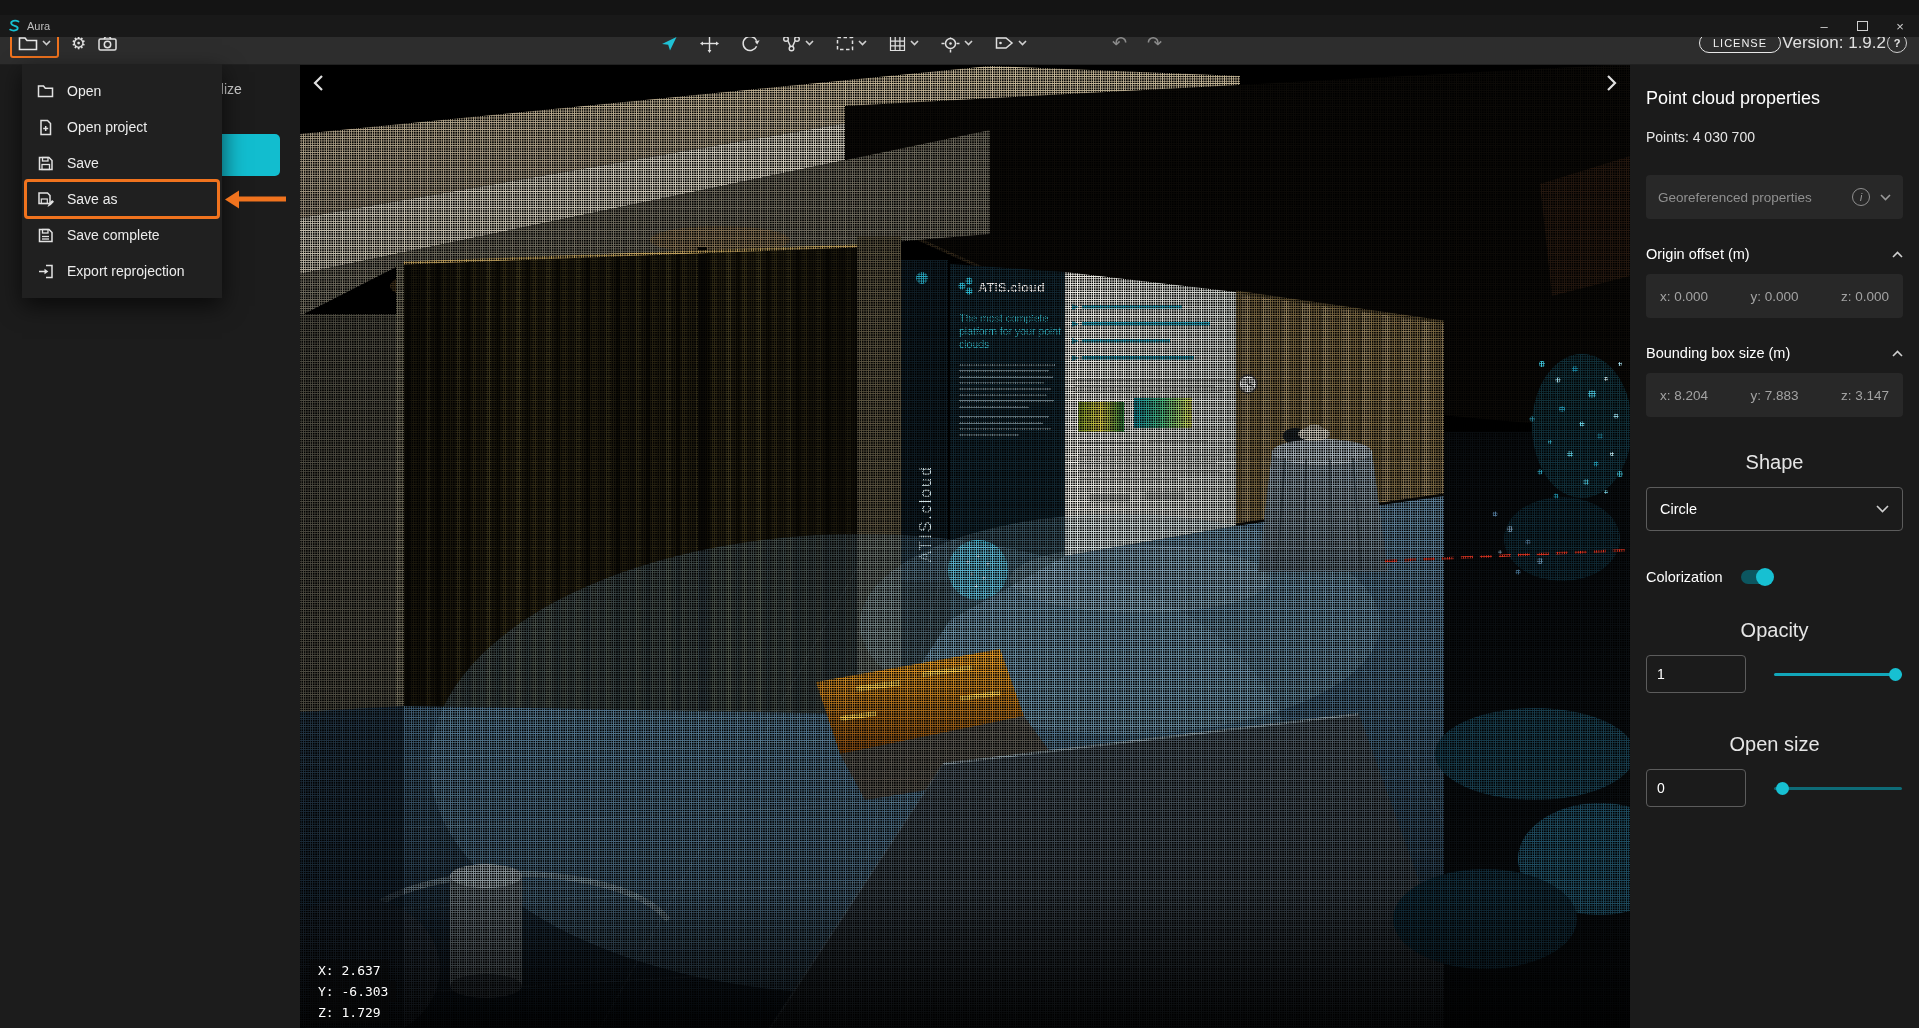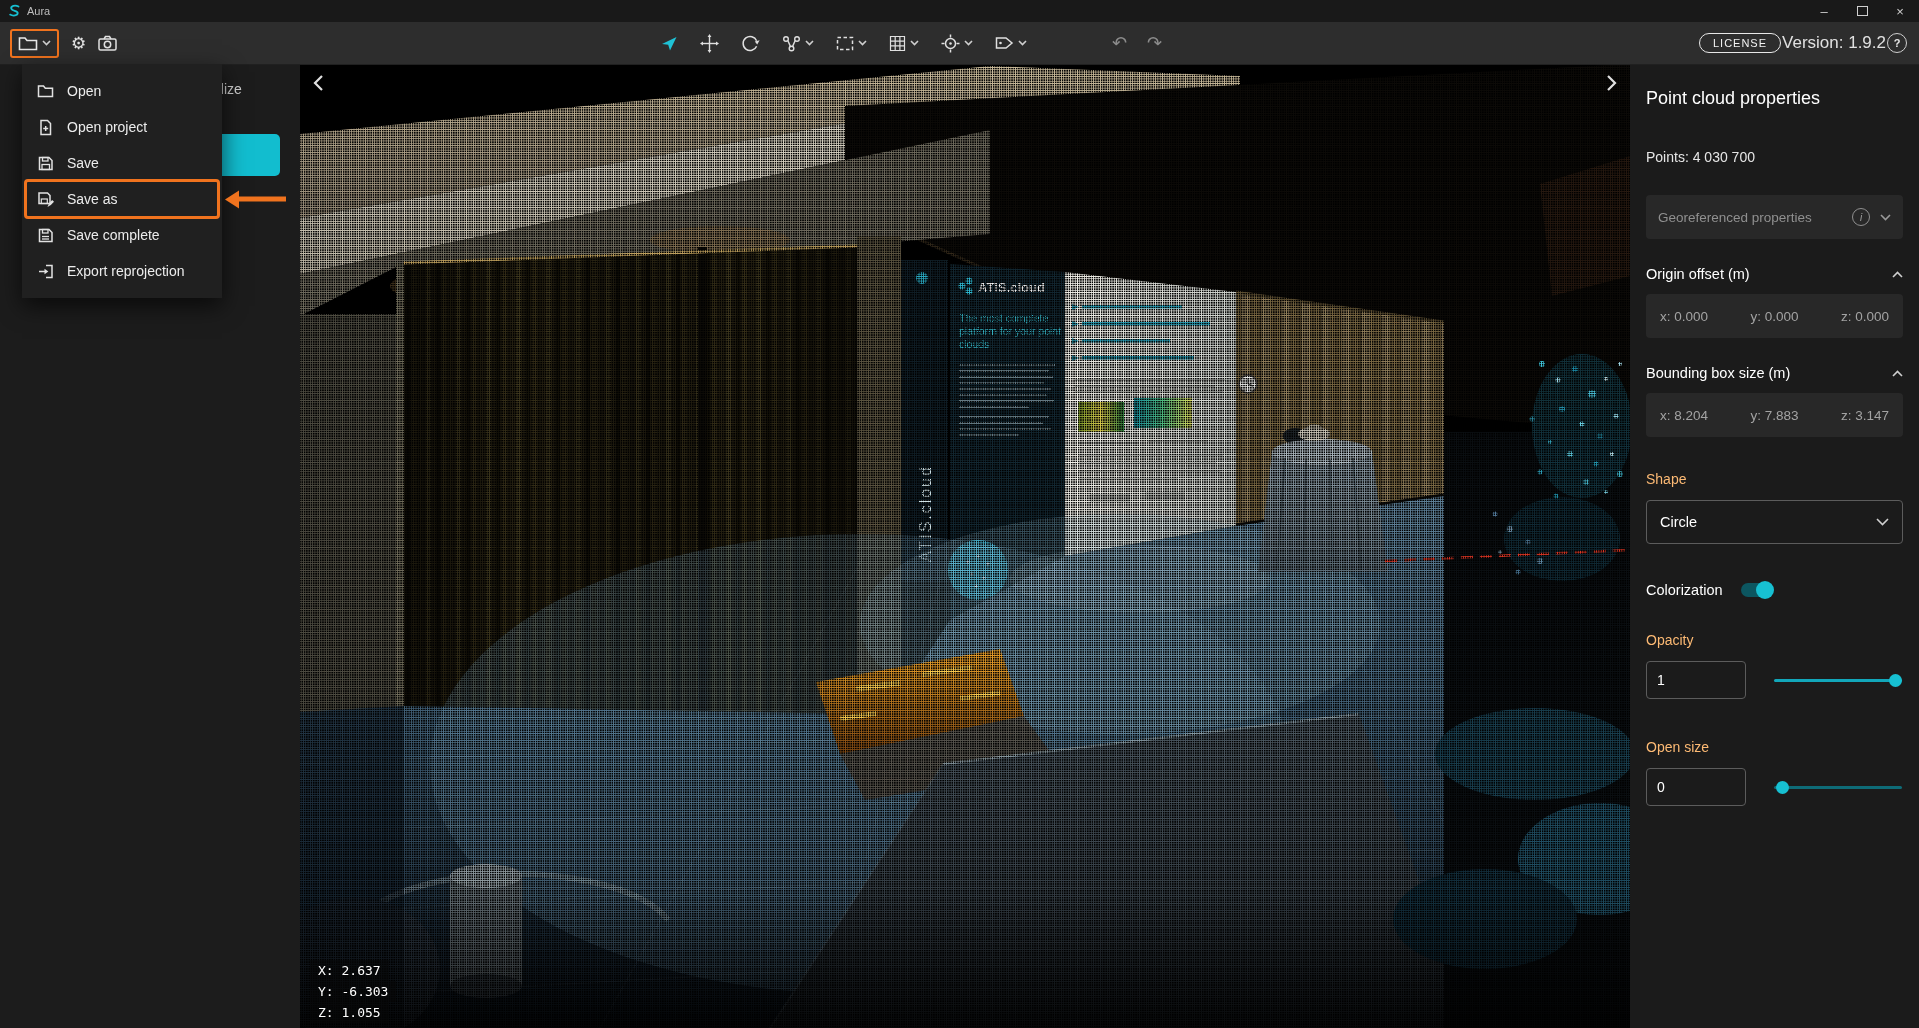--- a/index.html
+++ b/index.html
@@ -1,21 +1,21 @@
 <!DOCTYPE html>
 <html><head>
 <meta charset="utf-8">
 <style>
   html,body{margin:0;padding:0;}
   body{width:1919px;height:1028px;position:relative;overflow:hidden;background:#141414;
        font-family:"Liberation Sans",sans-serif;-webkit-font-smoothing:antialiased;}
   svg{display:block}
 
   
-  .titlebar{position:absolute;left:0;top:0;width:100%;height:22px;background:#191919;
+  .titlebar{position:absolute;left:0;top:15px;width:100%;height:22px;background:#191919;
             display:flex;align-items:center;z-index:40;}
   .tb-logo{margin-left:7px;}
   .tb-title{color:#bdbdbd;font-size:11px;margin-left:6px;}
   .win-controls{margin-left:auto;display:flex;height:100%;}
   .win-btn{width:38px;display:flex;align-items:center;justify-content:center;color:#cfcfcf;font-size:13px;}
   .win-btn .maxbox{width:9px;height:8px;border:1px solid #cfcfcf;display:block;}
 
   
   .toolbar{position:absolute;left:0;top:22px;width:100%;height:42px;background:#2d2d2d;
            z-index:35;border-bottom:1px solid #202020;}
@@ -64,32 +64,32 @@
   .vp-chev{position:absolute;top:10px;z-index:7;}
   .vp-chev.left{left:12px;} .vp-chev.right{right:12px;}
   .coords{position:absolute;left:10px;bottom:5px;z-index:7;
           font-family:"DejaVu Sans Mono",monospace;font-size:13px;color:#fff;}
   .coords div{background:rgba(8,8,8,.55);padding:3px 8px;margin-top:0;width:max-content;}
 
   
   .right-panel{position:absolute;left:1630px;top:64px;width:289px;height:964px;background:#1b1b1b;
                z-index:5;padding:0 16px;box-sizing:border-box;color:#e4e4e4;}
   .rp-title{margin-top:24px;font-size:18px;color:#fff;}
-  .rp-points{margin-top:40px;font-size:14px;color:#e6e6e6;}
+  .rp-points{margin-top:20px;font-size:14px;color:#e6e6e6;}
   .rp-box{margin-top:30px;height:44px;background:#282828;border-radius:4px;display:flex;
           align-items:center;box-sizing:border-box;padding:0 12px;}
   .rp-box.geo{color:#909090;font-size:13.5px;}
   .geo-right{margin-left:auto;display:flex;align-items:center;gap:10px;}
   .info-i{width:16px;height:16px;border:1.3px solid #8f8f8f;border-radius:50%;color:#a0a0a0;
           font-size:10px;font-style:italic;display:flex;align-items:center;justify-content:center;}
   .rp-sec{margin-top:27px;display:flex;justify-content:space-between;align-items:center;
           color:#fff;font-size:14.5px;}
   .rp-vals{margin-top:12px;height:44px;background:#282828;border-radius:4px;display:flex;
            align-items:center;justify-content:space-between;padding:0 14px;color:#a3a3a3;font-size:13.5px;}
-  .rp-label{margin-top:34px;font-size:14px;color:#fdba74;}
+  .rp-label{margin-top:34px;font-size:20px;color:#e5e5e5;text-align:center;}
   .rp-select{margin-top:13px;height:42px;border:1px solid #5c5c5c;border-radius:4px;display:flex;
              align-items:center;justify-content:space-between;padding:0 13px;color:#fff;font-size:14.5px;}
   .rp-toggle-row{margin-top:38px;display:flex;align-items:center;gap:18px;color:#fff;font-size:14.5px;}
   .toggle{width:30px;height:14px;background:#0c5660;border-radius:7px;position:relative;}
   .toggle .knob{position:absolute;right:-3px;top:-2px;width:18px;height:18px;border-radius:50%;background:#17c0d2;}
   .rp-slider-row{margin-top:13px;display:flex;align-items:center;gap:28px;}
   .rp-input{width:100px;height:38px;background:transparent;border:1px solid #5c5c5c;border-radius:4px;
             color:#fff;font-size:14px;padding:0 10px;box-sizing:border-box;font-family:inherit;}
   .slider{position:relative;width:128px;height:16px;flex:0 0 auto;}
   .slider .track{position:absolute;left:0;right:0;top:6.5px;height:3px;background:#0e6b77;border-radius:2px;}
@@ -634,21 +634,21 @@
   </div>
   <div class="vp-chev right">
     <svg width="12" height="18" viewBox="0 0 12 18">
         <polyline points="2,2 9,9 2,16" fill="none" stroke="#e0e0e0" stroke-width="2.2"></polyline>
       </svg>
   </div>
 
   <div class="coords">
     <div>X: 2.637</div>
     <div>Y: -6.303</div>
-    <div>Z: 1.055</div>
+    <div>Z: 1.729</div>
   </div>
 </div>
 
 <div class="right-panel">
   <div class="rp-title">Point cloud properties</div>
   <div class="rp-points">Points: 4 030 700</div>
 
   <div class="rp-box geo">
     <span>Georeferenced properties</span>
     <span class="geo-right">

